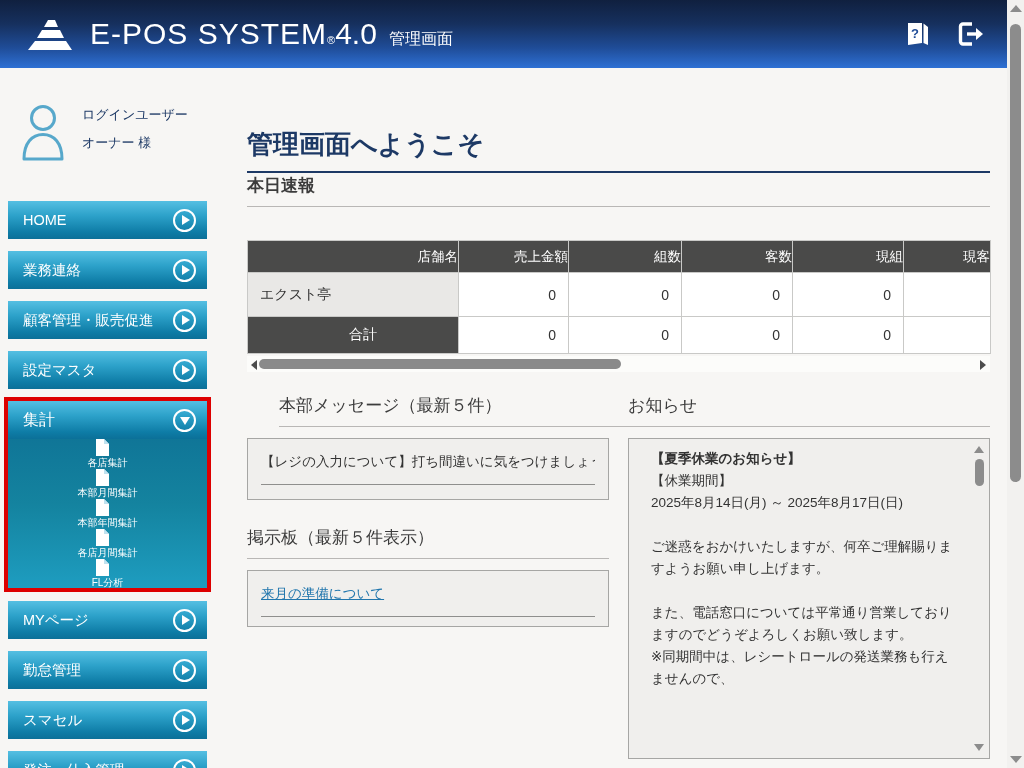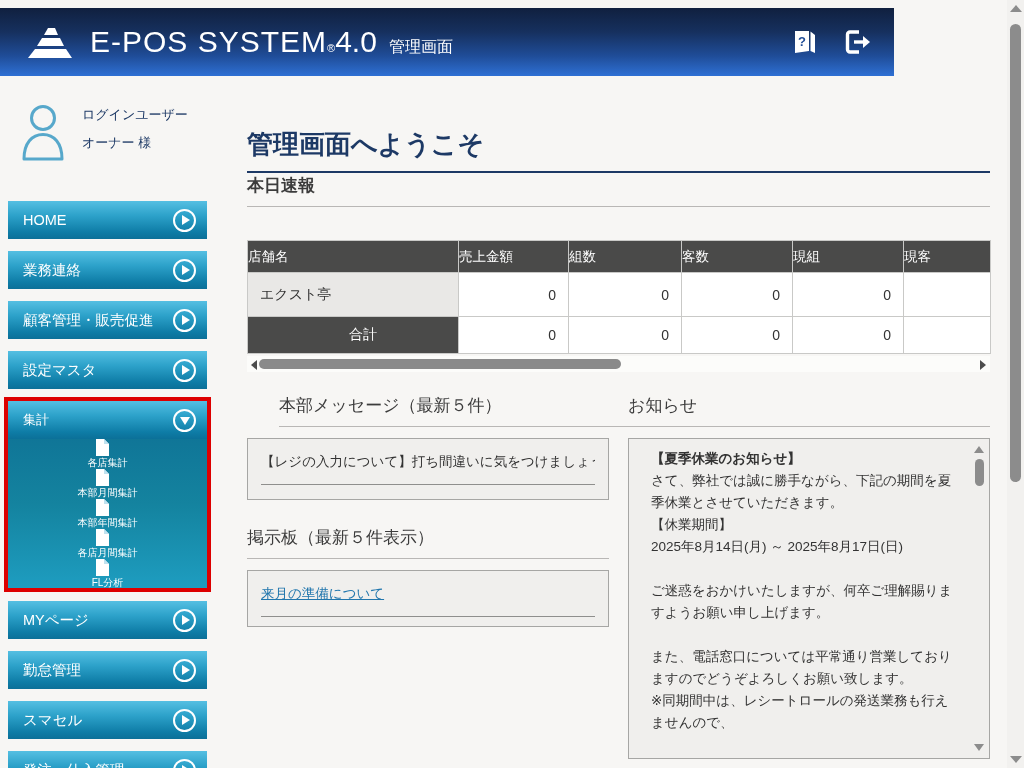--- a/index.html
+++ b/index.html
@@ -5,21 +5,21 @@
   * { margin:0; padding:0; box-sizing:border-box; }
   html,body { width:1024px; height:768px; overflow:hidden; }
   body {
     position:relative;
     background:#f7f6f4;
     font-family:"Liberation Sans","DejaVu Sans",sans-serif;
     color:#333;
   }
   
   .app-header {
-    position:absolute; left:0; top:8px; width:894px; height:68px;
+    position:absolute; left:0; top:0; width:1007px; height:68px;
     background:linear-gradient(180deg,#10203f 0%,#16305e 35%,#1f4c97 70%,#2e70d4 100%);
     display:flex; align-items:center;
   }
   .logo-wrap { display:flex; align-items:baseline; margin-left:26px; }
   .logo-mark { align-self:center; margin-right:12px; }
   .brand-main { color:#fff; font-size:30px; letter-spacing:1px; font-weight:500; }
   .brand-reg  { color:#fff; font-size:11px; vertical-align:18px; }
   .brand-ver  { color:#fff; font-size:30px; font-weight:500; }
   .brand-sub  { color:#fff; font-size:16px; margin-left:12px; }
   .header-icons { position:absolute; right:22px; top:0; height:68px; display:flex; align-items:center; gap:22px; }
@@ -50,21 +50,21 @@
   .tri-down  { position:absolute; left:4.5px; top:6px; width:0; height:0;
                border-left:5px solid transparent; border-right:5px solid transparent; border-top:8px solid #fff; }
 
   .summary-panel {
     position:absolute; left:4px; top:397px; width:207px; height:195px;
     border:4px solid #dd0000;
     background:linear-gradient(180deg,#0d6e93 0%,#14839f 55%,#1e9dc0 100%);
   }
   .summary-head {
     height:38px; background:linear-gradient(180deg,#55bfe2 0%,#2da2ca 38%,#0e7ca6 82%,#0b7098 100%);
-    color:#fff; display:flex; align-items:center; padding:0 11px 0 15px; font-size:13px; cursor:pointer;
+    color:#fff; display:flex; align-items:center; padding:0 11px 0 15px; font-size:16px; cursor:pointer;
   }
   .summary-head .label { flex:1; }
   .submenu-item { height:30px; display:flex; align-items:center; color:#fff; font-size:10px; cursor:pointer;flex-direction:column; }
   .submenu-item svg { margin-right:11px; flex:none; }
 
   
   .welcome-title {
     position:absolute; left:247px; top:127px; width:743px;
     font-size:26px; font-weight:bold; color:#1d3965;
     padding-bottom:9px; border-bottom:2px solid #1d3965;
@@ -80,21 +80,21 @@
 
   
   .report-table {
     position:absolute; left:247px; top:240px;
     border-collapse:collapse; table-layout:fixed; width:743px;
     font-size:14px; color:#333; background:#fff;
   }
   .report-table th, .report-table td { border:1px solid #c9c9c7; overflow:hidden; }
   .report-table th {
     background:#4a4a49; color:#fff; font-weight:normal; font-size:13.5px;
-    height:32px; text-align:left;
+    height:32px; text-align:right;
   }
   .row-data td { height:44px; }
   .row-total td { height:37px;padding-left:20px; }
   .cell-store { background:#e9e8e6; padding-left:12px; text-align:left; }
   .cell-num   { background:#fff; text-align:right; padding-right:12px; }
   .cell-total-label { background:#4a4a49; color:#fff; text-align:center; }
 
   
   .h-scrollbar { position:absolute; left:247px; top:356px; width:743px; height:16px; background:#fcfcfa; }
   .hs-left  { position:absolute; left:4px;  top:4px; width:0; height:0; border-top:5px solid transparent; border-bottom:5px solid transparent; border-right:6px solid #4c4c4c; }
@@ -313,21 +313,20 @@
 
 <div class="section-title st-board">掲示板（最新５件表示）</div>
 <div class="info-box box-board">
   <div class="box-item"><a class="board-link">来月の準備について</a></div>
 </div>
 
 <div class="section-title st-notice">お知らせ</div>
 <div class="info-box box-notice">
   <div class="notice-content">
     <div class="notice-line bold">【夏季休業のお知らせ】</div>
-    <div class="notice-line">さて、弊社では誠に勝手ながら、下記の期間を夏季休業とさせていただきます。</div>
     <div class="notice-line">【休業期間】</div>
     <div class="notice-line">2025年8月14日(月) ～ 2025年8月17日(日)</div>
     <div class="notice-line"></div>
     <div class="notice-line">ご迷惑をおかけいたしますが、何卒ご理解賜りますようお願い申し上げます。</div>
     <div class="notice-line"></div>
     <div class="notice-line">また、電話窓口については平常通り営業しておりますのでどうぞよろしくお願い致します。</div>
     <div class="notice-line">※同期間中は、レシートロールの発送業務も行えませんので、</div>
 
   </div>
   <div class="inner-scrollbar">

